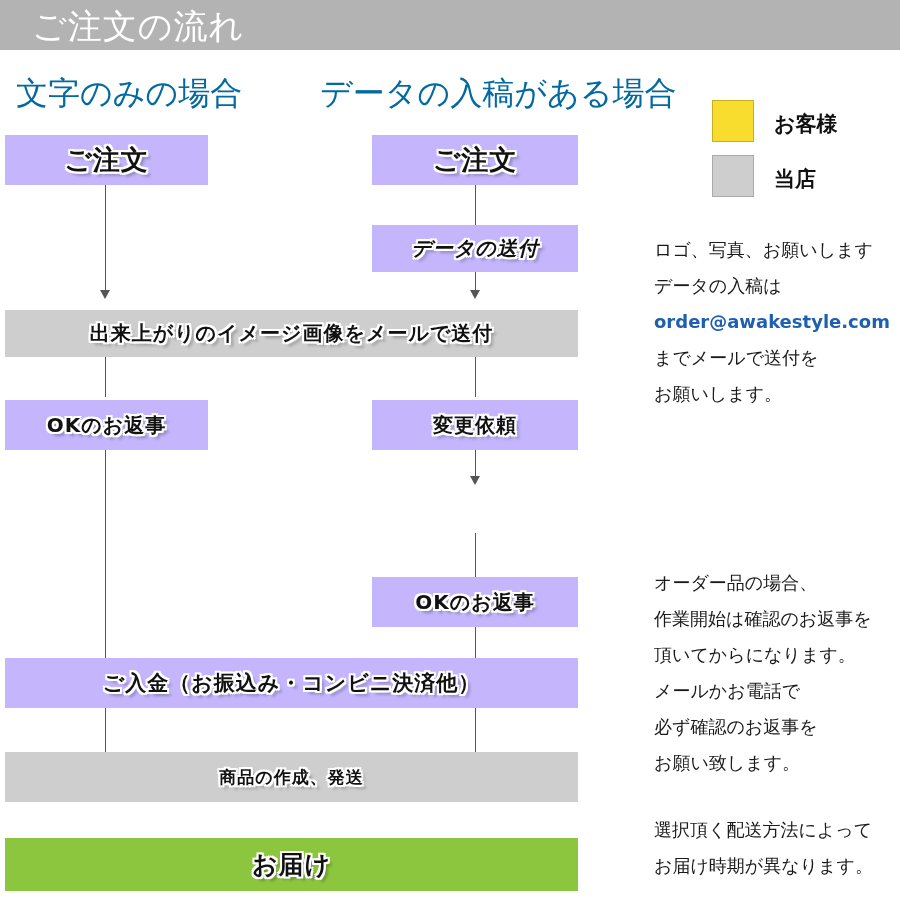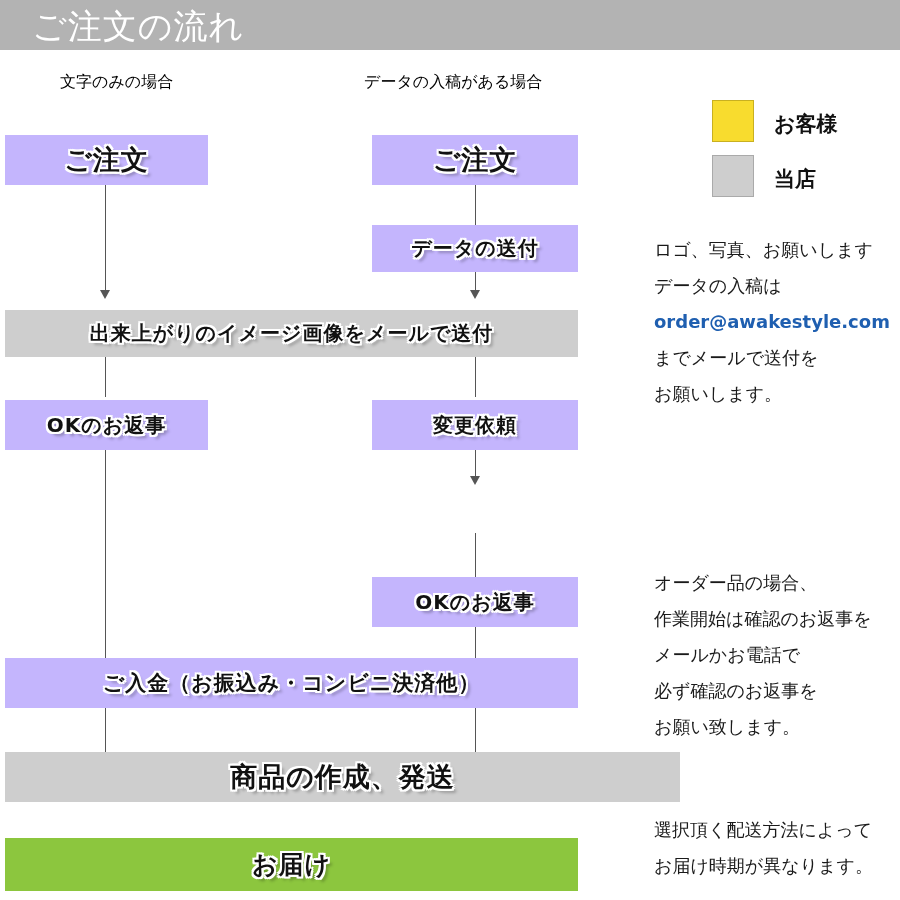--- a/index.html
+++ b/index.html
@@ -17,22 +17,22 @@
     background: #b3b3b3;
   }
   .header-title {
     position: absolute; left: 32px; top: 4px;
     font-size: 34px; line-height: 44px; color: #ffffff;
     font-weight: 400; letter-spacing: 1px; white-space: nowrap;
   }
 
   
   .col-caption {
-    position: absolute; font-size: 16px; color: #000000;
-    white-space: nowrap; font-weight: 400; margin-left: 44px;
+    position: absolute; font-size: 32px; color: #0369a1;
+    white-space: nowrap; font-weight: 400;
   }
   .col-caption.left  { left: 16px;  top: 72px; }
   .col-caption.right { left: 320px; top: 72px; }
 
   
   .fbox {
     position: absolute;
     display: flex; align-items: center; justify-content: center;
     font-weight: bold; color: #111111;
     text-shadow:
@@ -124,48 +124,49 @@
 
   <div class="conn" style="left:475px; top:627px;  height:33px;"></div>
 
   <div class="conn" style="left:475px; top:708px;  height:44px;"></div>
   <div class="arrow-head" style="left:470px; top:752px;"></div>
 
   <div class="fbox yellow" style="left:5px;   top:135px; width:203px; height:50px; font-size:27px;">ご注文</div>
 
   <div class="fbox yellow" style="left:372px; top:135px; width:206px; height:50px; font-size:27px;">ご注文</div>
 
-  <div class="fbox yellow" style="left:372px; top:225px; width:206px; height:47px; font-size:20px;">データの送付</div>
+  <div class="fbox yellow" style="left:372px; top:225px; width:206px; height:47px; font-size:20px;font-style:italic;">データの送付</div>
 
   <div class="fbox gray" style="left:5px;   top:310px; width:573px; height:47px; font-size:20px;">出来上がりのイメージ画像をメールで送付</div>
 
   <div class="fbox yellow" style="left:5px;   top:400px; width:203px; height:50px; font-size:20px;">OKのお返事</div>
 
   <div class="fbox yellow" style="left:372px; top:400px; width:206px; height:50px; font-size:20px;">変更依頼</div>
 
 
   <div class="fbox yellow" style="left:372px; top:577px; width:206px; height:50px; font-size:20px;">OKのお返事</div>
 
   <div class="fbox yellow" style="left:5px;   top:658px; width:573px; height:50px; font-size:21px;">ご入金（お振込み・コンビニ決済他）</div>
 
-  <div class="fbox gray" style="left:5px;   top:752px; width:675px; height:50px; font-size:27px;text-align:right;">商品の作成、発送</div>
+  <div class="fbox gray" style="left:5px;   top:752px; width:573px; height:50px; font-size:17px;text-align:right;">商品の作成、発送</div>
 
   <div class="fbox green" style="left:5px;   top:838px; width:573px; height:53px; font-size:25px;">お届け</div>
 
   <div class="note" style="top:232px;">
     <span class="note-line">ロゴ、写真、お願いします</span>
     <span class="note-line">データの入稿は</span>
     <span class="note-line email">order@awakestyle.com</span>
     <span class="note-line">までメールで送付を</span>
     <span class="note-line">お願いします。</span>
   </div>
 
   <div class="note" style="top:565px;">
     <span class="note-line">オーダー品の場合、</span>
     <span class="note-line">作業開始は確認のお返事を</span>
+    <span class="note-line">頂いてからになります。</span>
     <span class="note-line">メールかお電話で</span>
     <span class="note-line">必ず確認のお返事を</span>
     <span class="note-line">お願い致します。</span>
   </div>
 
   <div class="note" style="top:812px;">
     <span class="note-line">選択頂く配送方法によって</span>
     <span class="note-line">お届け時期が異なります。</span>
   </div>
 

